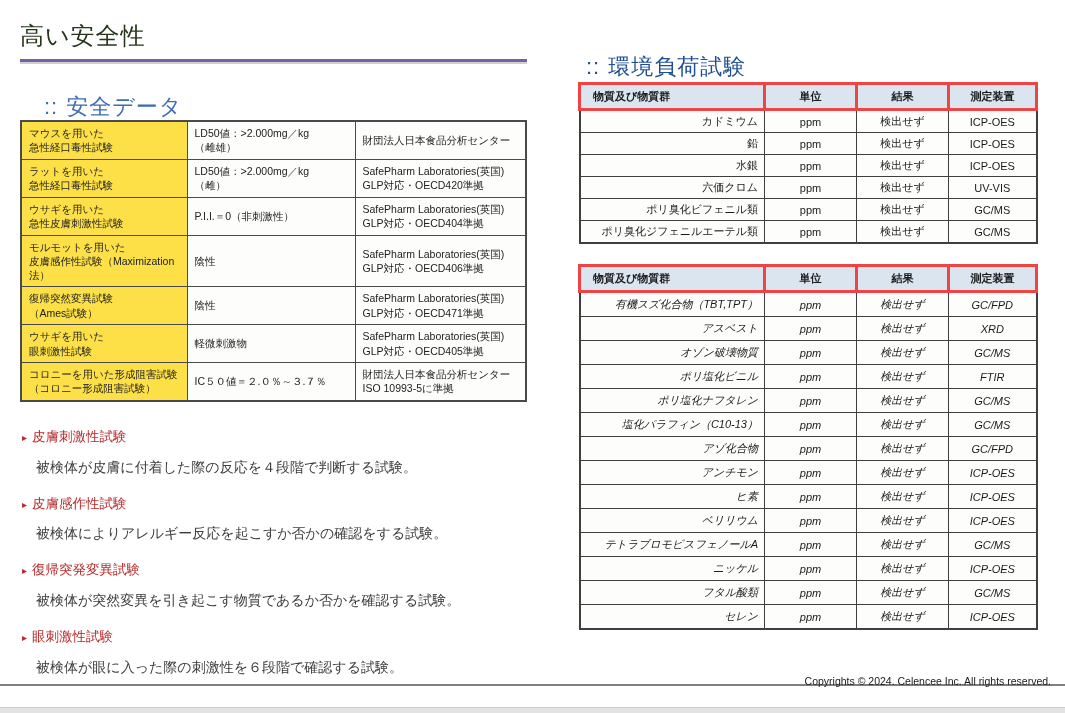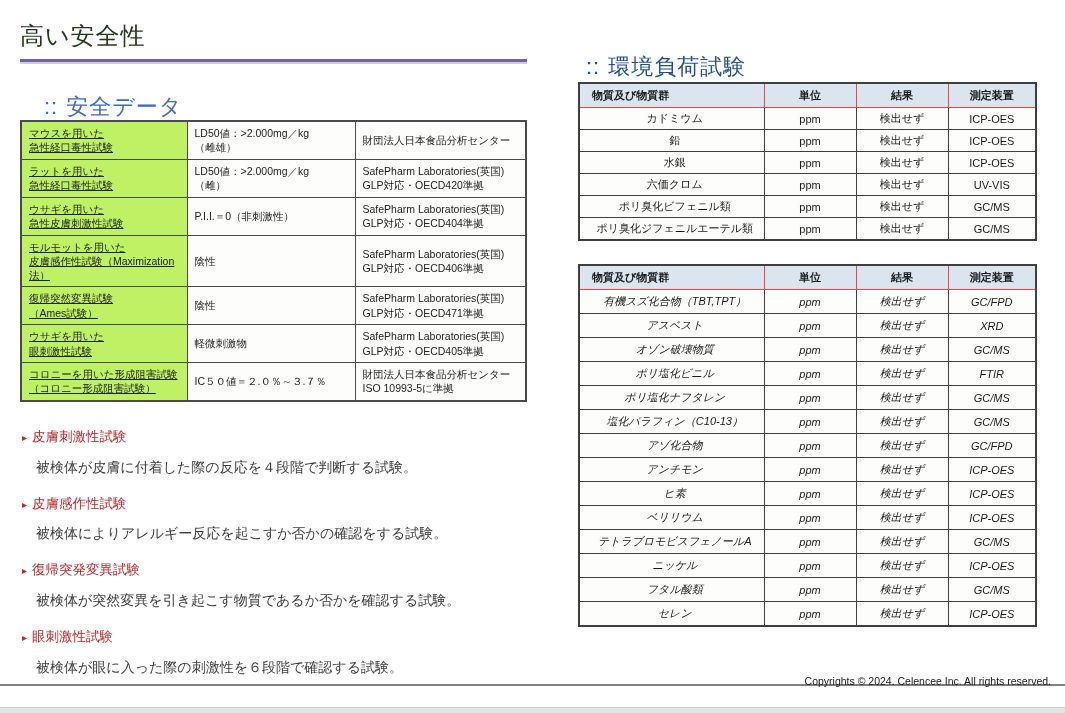--- a/index.html
+++ b/index.html
@@ -30,45 +30,45 @@
     position:absolute;left:20px;top:120px;width:505px;
     border-collapse:collapse;table-layout:fixed;
     font-size:10.5px;color:#222;border:2px solid #4a4a4a;
     background:#fdfdfc;
   }
   .safety-table td{
     border:1px solid #4a4a4a;padding:4px 7px;height:38px;
     vertical-align:middle;white-space:pre-line;line-height:1.35;
     box-sizing:border-box;
   }
-  .safety-table td.c1{background:#bef264;text-decoration:underline;}
+  .safety-table td.c1{background:#fde047;}
   
   .bullets{position:absolute;left:22px;top:428px;width:525px;}
   .bullet{margin-bottom:19px;}
   .bullet-title-row{display:flex;align-items:baseline;}
   .arrow{color:#b8292b;font-size:10px;margin-right:5px;line-height:1.3;}
   .bullet-title{color:#b8292b;font-size:13.5px;line-height:1.3;}
   .bullet-desc{color:#3d3d3d;font-size:14px;margin-left:14px;margin-top:12px;line-height:1.3;}
   
   .env-table{
     position:absolute;left:578px;width:457px;
     border-collapse:collapse;table-layout:fixed;
     font-size:11px;color:#1a1a1a;border:2px solid #3f3f3f;
     background:#fdfdfc;
   }
   .env-t1{top:82px;}
   .env-t2{top:264px;}
   .env-table th{
-    background:#dae5f0;font-weight:600;border:1px solid #ef4444;
+    background:#dae5f0;font-weight:600;border:3px solid #ef4444;
     height:19px;padding:2px 6px;font-size:11px;
   }
   .env-table td{border:1px solid #3f3f3f;padding:2px 6px;box-sizing:content-box;}
   .env-t1 td{height:17px;}
   .env-t2 td{height:19px;font-style:italic;}
-  .env-table .sub{text-align:center;padding-left:12px;}
+  .env-table .sub{text-align:right;padding-left:12px;}
   .env-table th.sub{text-align:left;padding-left:12px;}
   .env-table .ctr{text-align:center;}
   
   .footer-rule{position:absolute;left:0;top:684px;width:1065px;height:2px;background:#808080;}
   .page-num{position:absolute;left:0;top:713px;width:1051px;text-align:center;font-size:12px;color:#4d7c0f;}
   .copyright{position:absolute;right:14px;top:675px;font-size:10.5px;color:#1a1a1a;}
   .bottom-strip{position:absolute;left:0;top:707px;width:1065px;height:6px;background:#e3e3e3;border-top:1px solid #cccccc;}
 </style>
 </head>
 <body>

